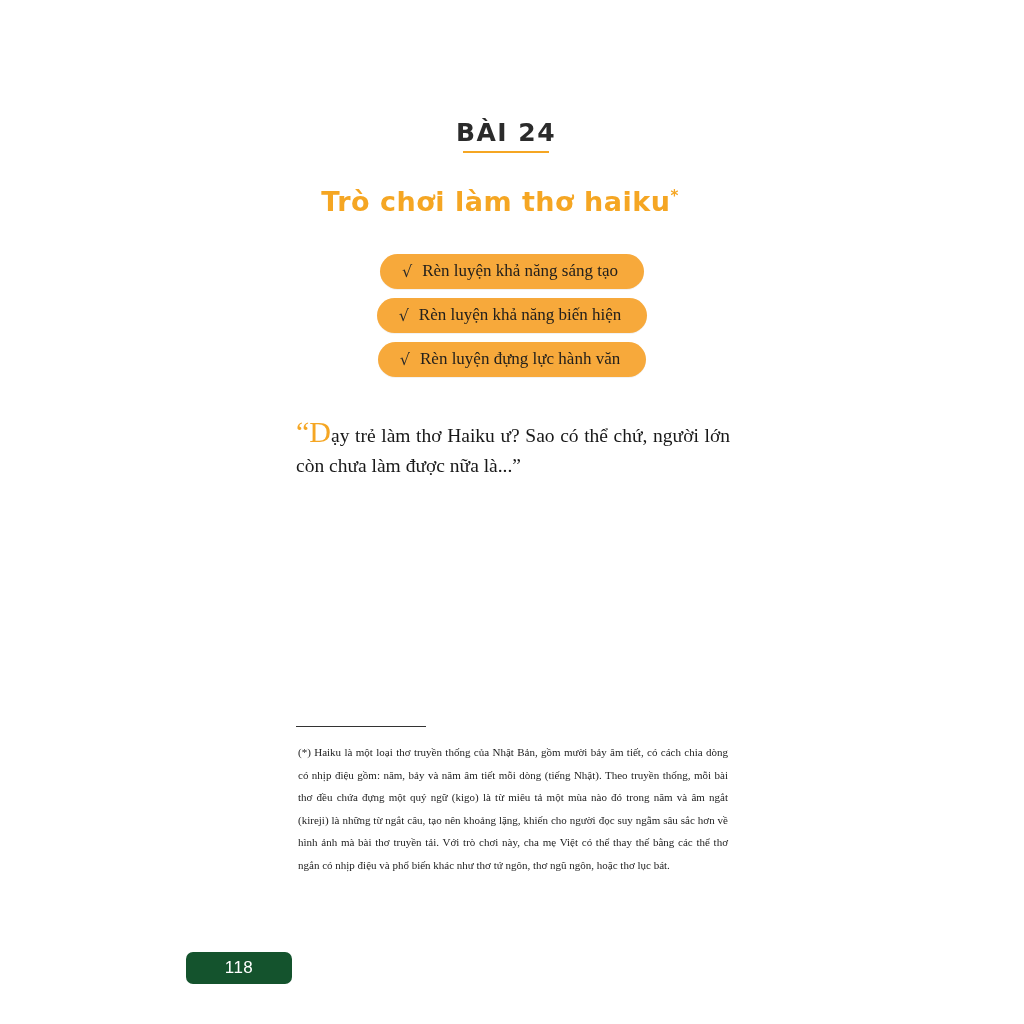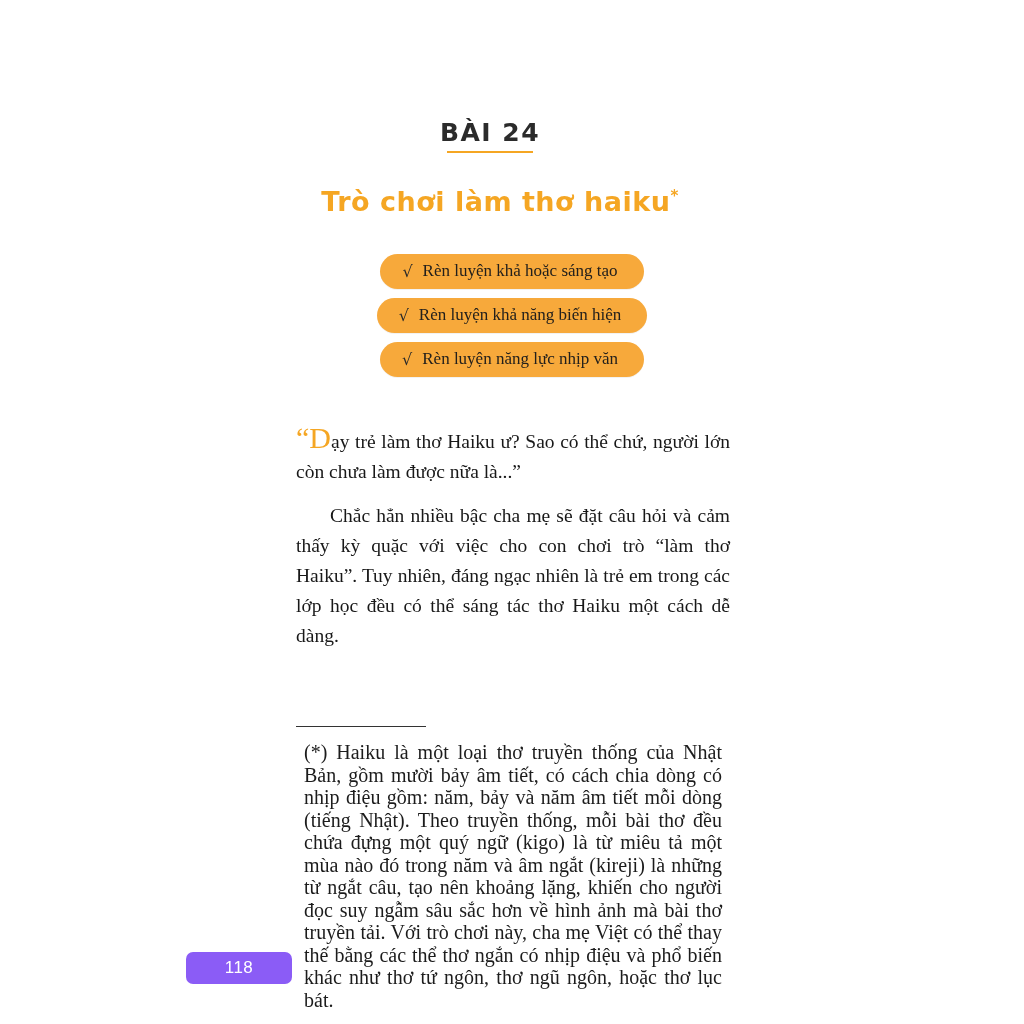--- a/index.html
+++ b/index.html
@@ -19,21 +19,21 @@
   .page {
     position: absolute;
     inset: 0;
     background: #ffffff;
   }
 
   
   .lesson-head {
     position: absolute;
     top: 118px;
-    left: 0;
+    left: 16px;
     width: 980px;
     text-align: center;
   }
   .lesson-number {
     font-family: "DejaVu Sans", sans-serif;
     font-size: 25px;
     letter-spacing: 1.5px;
     color: #2b2b2b;
     font-weight: 600;
     display: inline-block;
@@ -109,21 +109,21 @@
   .body-col {
     position: absolute;
     top: 414px;
     left: 296px;
     width: 434px;
   }
   .para {
     font-size: 19.5px;
     line-height: 30px;
     text-align: justify;
-    margin: 10px 0 14px 0;
+    margin: 4px 0 14px 0;
     color: #181818;
   }
   .para.indent { text-indent: 34px; }
   .dropcap {
     color: #f5a623;
     font-size: 30px;
     line-height: 28px;
     font-family: "Liberation Serif", serif;
   }
 
@@ -134,35 +134,35 @@
     left: 296px;
     width: 434px;
   }
   .footnote-rule {
     width: 130px;
     height: 1px;
     background: #333;
     margin-bottom: 14px;
   }
   .footnote-text {
-    font-size: 20px;
+    font-size: 11px;
     line-height: 22.5px;
     text-align: justify;
     color: #1c1c1c;
-    margin: 8px;
+    margin: 2px;
   }
 
   
   .page-number {
     position: absolute;
     left: 186px;
     top: 952px;
     width: 106px;
     height: 32px;
-    background: #8b5cf6;
+    background: #14532d;
     border-radius: 7px;
     color: #ffffff;
     font-family: "Liberation Sans", sans-serif;
     font-size: 17px;
     display: flex;
     align-items: center;
     justify-content: center;
     letter-spacing: 0.5px;
   }
 </style>
@@ -178,35 +178,34 @@
     <div class="lesson-number-rule"></div>
   </div>
 
   <div class="lesson-title">
     <span>Trò chơi làm thơ haiku</span><span class="star">*</span>
   </div>
 
   <div class="goals">
     <div class="goal-pill">
       <span class="goal-check">√</span>
-      <span>Rèn luyện khả hoặc sáng tạo</span>
+      <span>Rèn luyện khả năng sáng tạo</span>
     </div>
     <div class="goal-pill">
       <span class="goal-check">√</span>
       <span>Rèn luyện khả năng biến hiện</span>
     </div>
     <div class="goal-pill">
       <span class="goal-check">√</span>
-      <span>Rèn luyện năng lực nhịp văn</span>
+      <span>Rèn luyện đựng lực hành văn</span>
     </div>
   </div>
 
   <div class="body-col">
     <p class="para"><span class="dropcap">“</span><span class="dropcap">D</span><span>ạy trẻ làm thơ Haiku ư? Sao có thể chứ, người lớn còn chưa làm được nữa là...”</span></p>
-    <p class="para indent">Chắc hẳn nhiều bậc cha mẹ sẽ đặt câu hỏi và cảm thấy kỳ quặc với việc cho con chơi trò “làm thơ Haiku”. Tuy nhiên, đáng ngạc nhiên là trẻ em trong các lớp học đều có thể sáng tác thơ Haiku một cách dễ dàng.</p>
   </div>
 
   <div class="footnote">
     <div class="footnote-rule"></div>
     <p class="footnote-text">(*)   Haiku là một loại thơ truyền thống của Nhật Bản, gồm mười bảy âm tiết, có cách chia dòng có nhịp điệu gồm: năm, bảy và năm âm tiết mỗi dòng (tiếng Nhật). Theo truyền thống, mỗi bài thơ đều chứa đựng một quý ngữ (kigo) là từ miêu tả một mùa nào đó trong năm và âm ngắt (kireji) là những từ ngắt câu, tạo nên khoảng lặng, khiến cho người đọc suy ngẫm sâu sắc hơn về hình ảnh mà bài thơ truyền tải. Với trò chơi này, cha mẹ Việt có thể thay thế bằng các thể thơ ngắn có nhịp điệu và phổ biến khác như thơ tứ ngôn, thơ ngũ ngôn, hoặc thơ lục bát.</p>
   </div>
 
   <div class="page-number">118</div>
 
 </div>

